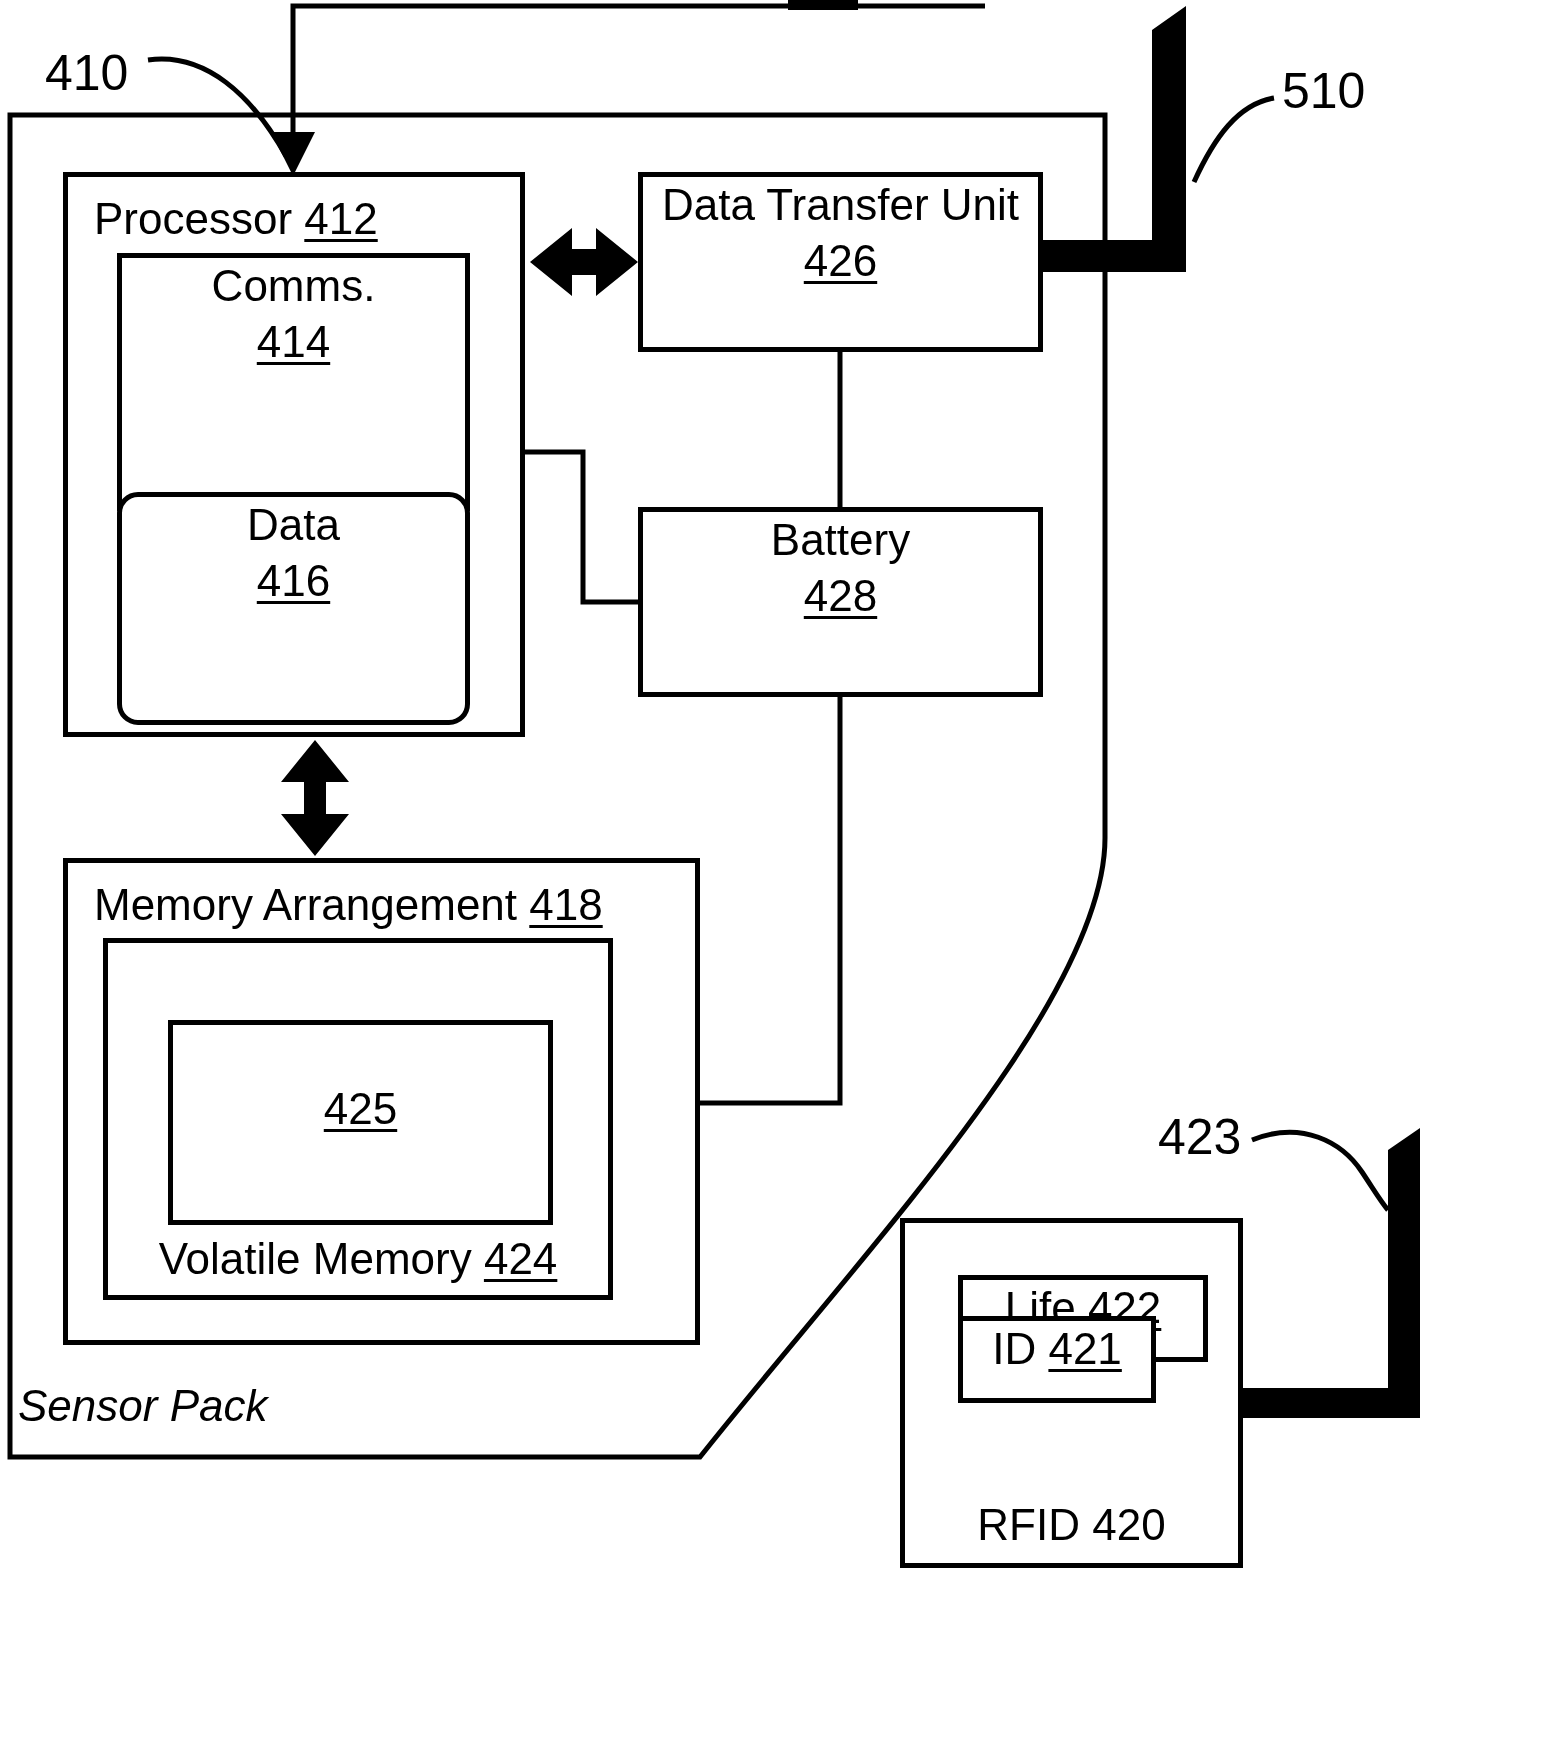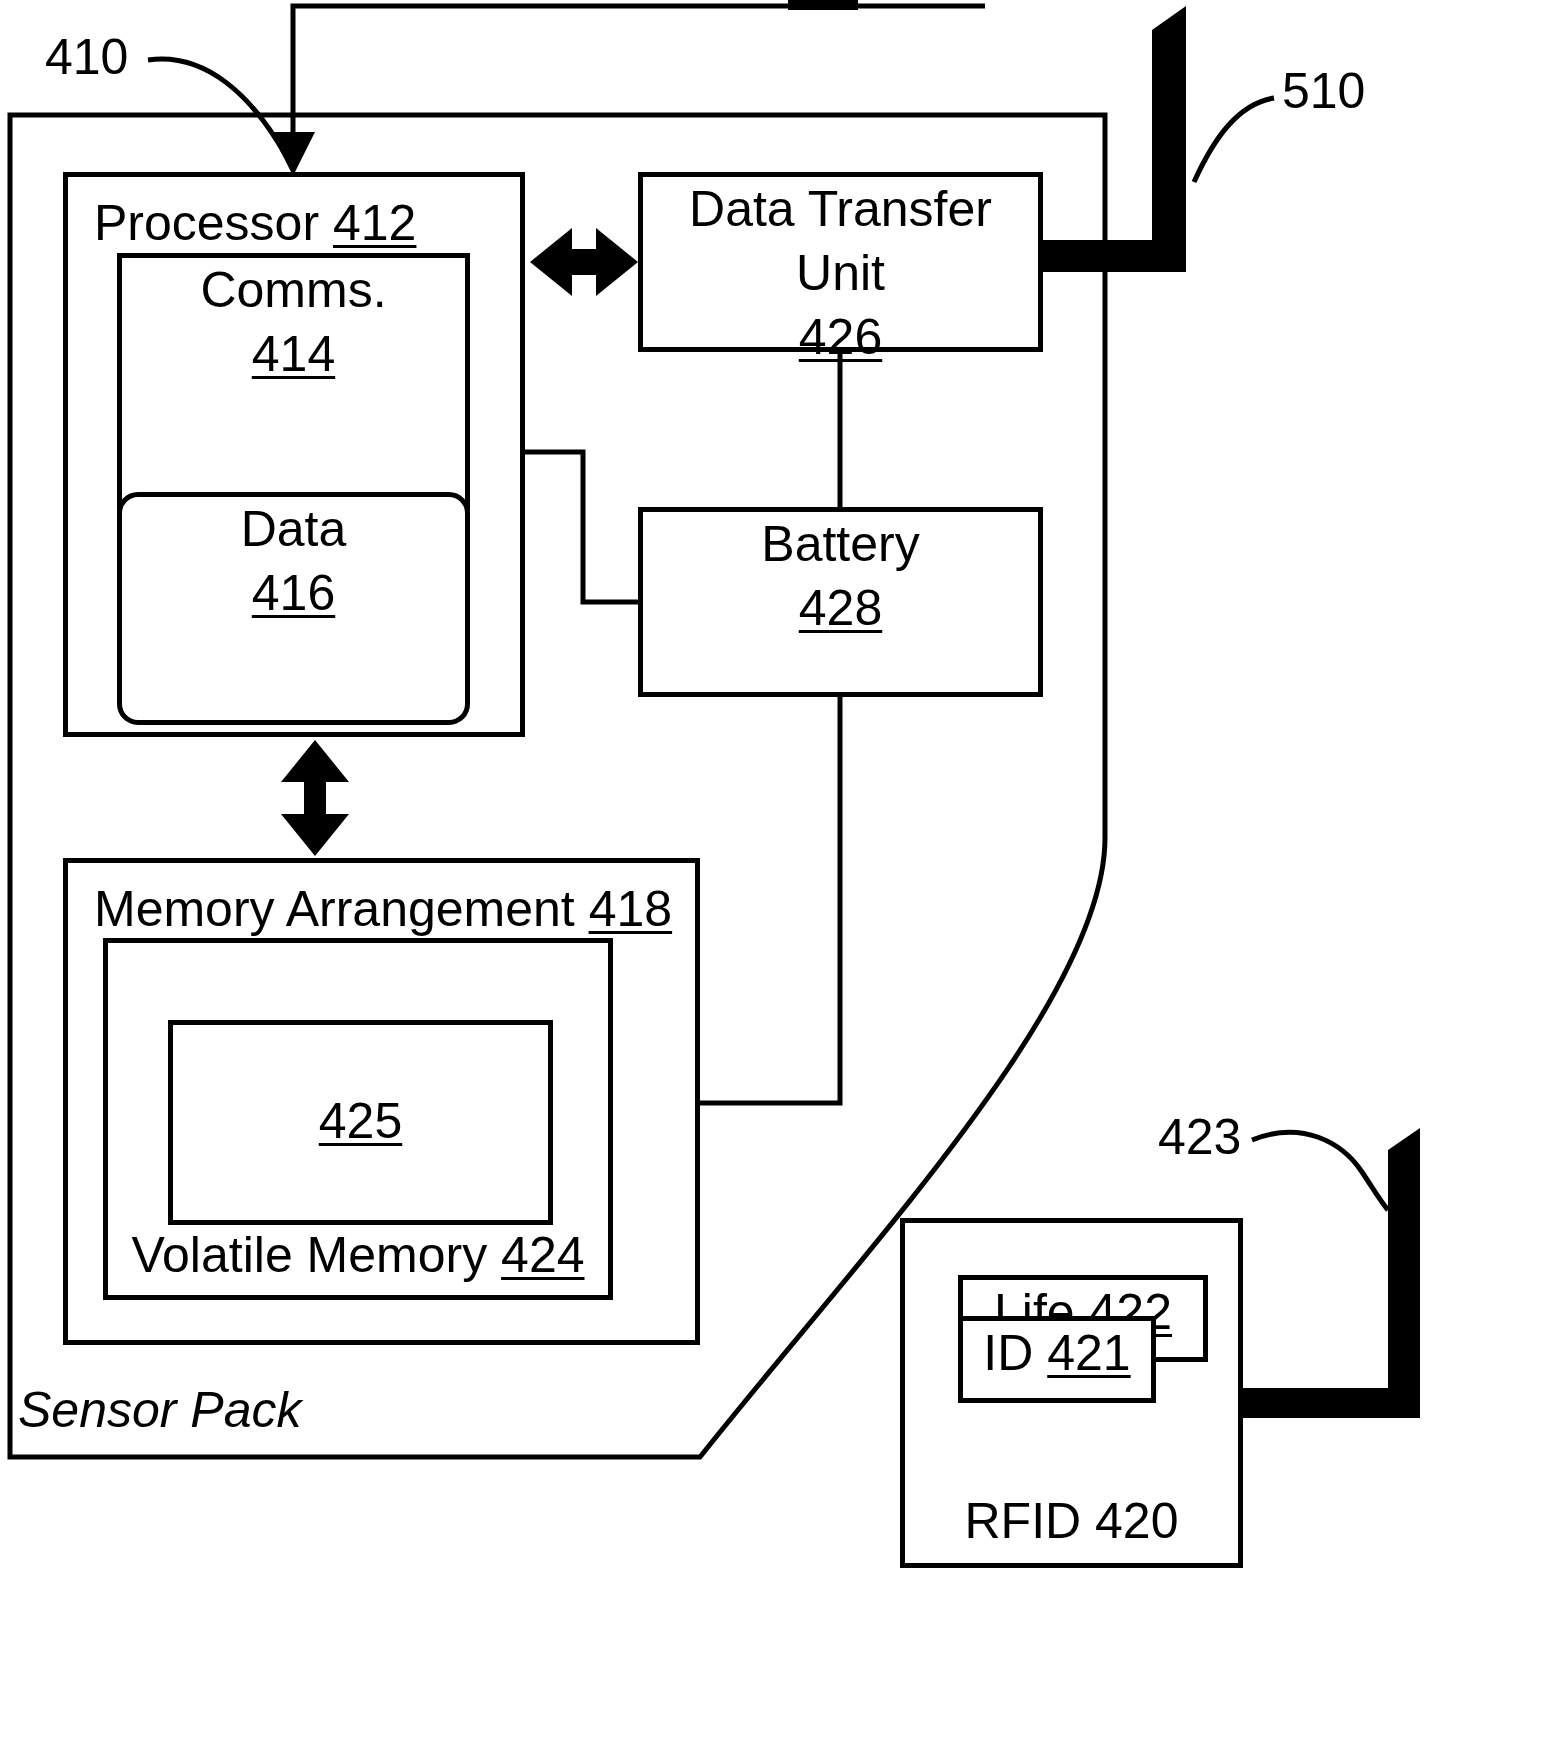--- a/index.html
+++ b/index.html
@@ -24,21 +24,21 @@
     box-sizing: border-box;
     z-index: 2;
   }
   .center {
     display: flex;
     flex-direction: column;
     align-items: center;
     justify-content: flex-start;
     text-align: center;
   }
-  .lbl { font-size: 50px; line-height: 1.28; }
+  .lbl { font-size: 44px; line-height: 1.28; }
   .biglbl { font-size: 50px; }
   .ref { text-decoration: underline; text-decoration-thickness: 3px; text-underline-offset: 5px; }
   .corner-title {
     position: absolute;
     left: 26px; top: 14px;
     white-space: nowrap;
   }
   .abs-label { position: absolute; z-index: 3; white-space: nowrap; }
   .bottom-center-label {
     position: absolute;
@@ -73,21 +73,21 @@
 
   <polygon points="1152,30 1186,6 1186,272 1043,272 1043,240 1152,240" fill="#000"></polygon>
 
   <path d="M 1274 98 C 1238 104 1214 138 1194 182" fill="none" stroke="#000" stroke-width="5"></path>
 
   <polygon points="1388,1150 1420,1128 1420,1418 1243,1418 1243,1388 1388,1388" fill="#000"></polygon>
 
   <path d="M 1252 1140 C 1302 1120 1342 1142 1362 1172 C 1374 1190 1381 1202 1388 1210" fill="none" stroke="#000" stroke-width="5"></path>
 </svg>
 
-<div class="abs-label biglbl" style="left:45px; top:28px;">410</div>
+<div class="abs-label biglbl" style="left:45px; top:44px;">410</div>
 <div class="abs-label biglbl" style="left:1282px; top:62px;">510</div>
 <div class="abs-label biglbl" style="left:1158px; top:1108px;">423</div>
 
 <div class="abs-label lbl" style="left:18px; top:1378px;font-style:italic;">
   <span>Sensor Pack</span>
 </div>
 
 <div class="box" style="left:63px; top:172px; width:462px; height:565px;">
   <div class="corner-title lbl">
     <span>Processor</span>

